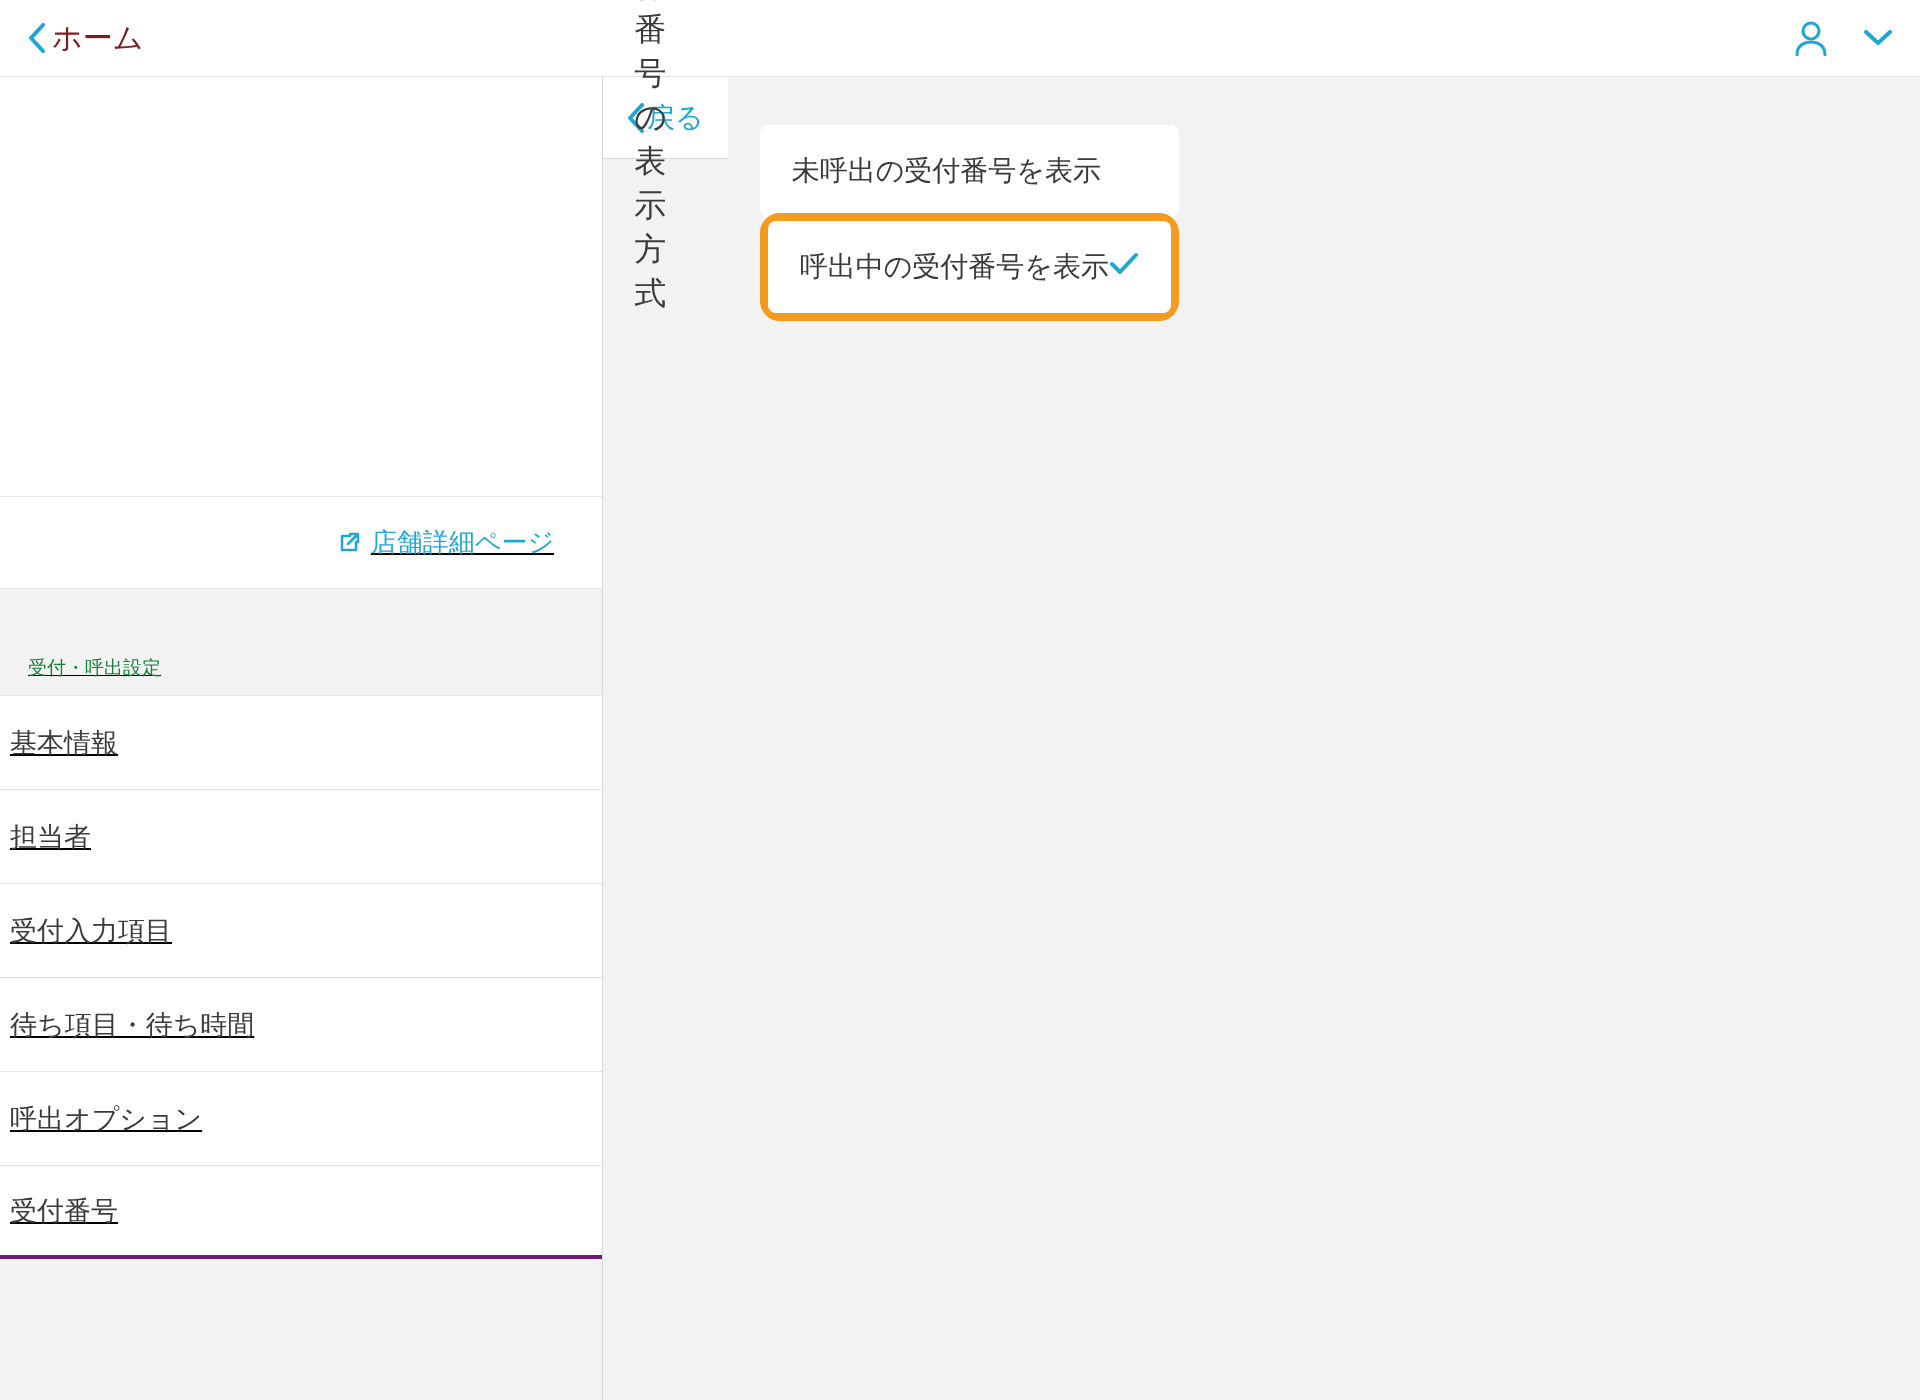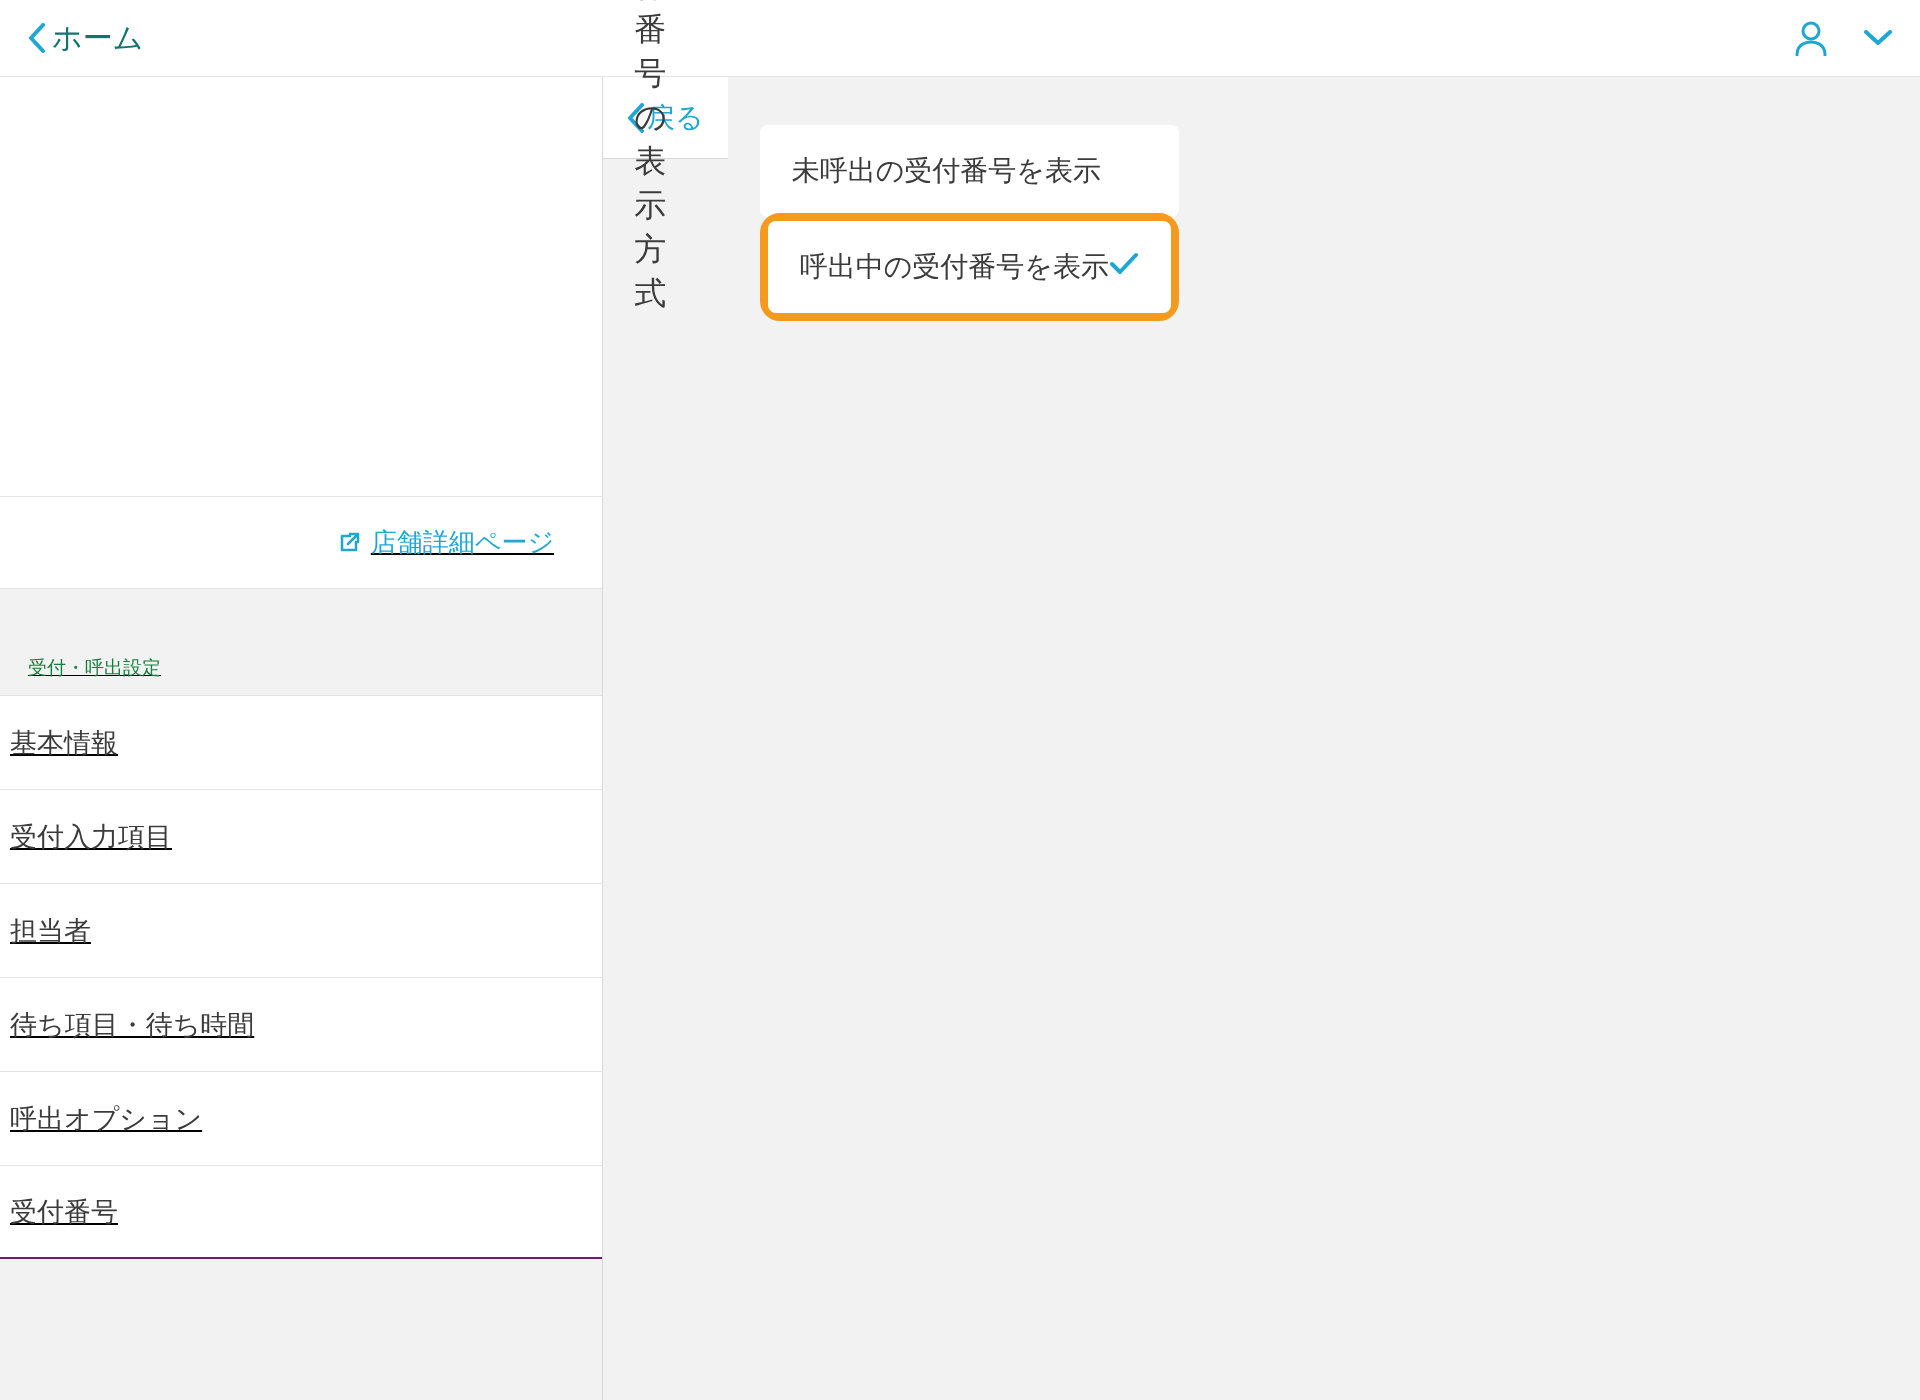--- a/index.html
+++ b/index.html
@@ -13,21 +13,21 @@
     background: #ffffff;
     display: flex;
     align-items: center;
     justify-content: space-between;
     padding: 0 28px;
     border-bottom: 1px solid #e5e5e5;
   }
   .top-home-link {
     display: flex;
     align-items: center;
-    color: #0f766e;
+    color: #7f1d1d;
     font-size: 30px;
     font-weight: 400;
     cursor: pointer;
   }
   .top-home-link svg { margin-right: 6px; }
   .top-right {
     display: flex;
     align-items: center;
     gap: 36px;
   }
@@ -94,21 +94,21 @@
     height: 94px;
     background: #ffffff;
     border-top: 1px solid #e3e3e3;
     display: flex;
     align-items: center;
     padding-left: 10px;
     font-size: 27px;
     color: #3b3b3b;
     cursor: pointer;
   }
-  .sidebar-item:last-child { border-bottom: 2px solid #701a75; }
+  .sidebar-item:last-child { border-bottom: 4px solid #701a75; }
 
   
   .content-header {
     height: 82px;
     background: #ffffff;
     border-bottom: 1px solid #d9d9d9;
     display: flex;
     align-items: center;
     position: relative;
     padding: 0 24px;
@@ -186,24 +186,24 @@
           <path d="M5 5 h8 M5 5 v14 h14 v-8 M13 3 h8 v8 M21 3 L11 13" fill="none" stroke="#1fa7d4" stroke-width="2.5" stroke-linecap="round" stroke-linejoin="round"></path>
         </svg>
       <span>店舗詳細ページ</span>
     </div>
     <div class="sidebar-gap"></div>
     <div class="sidebar-section-label">受付・呼出設定</div>
     <div class="sidebar-item">
         <span>基本情報</span>
       </div>
     <div class="sidebar-item">
+        <span>担当者</span>
+      </div>
+    <div class="sidebar-item">
         <span>受付入力項目</span>
-      </div>
-    <div class="sidebar-item">
-        <span>担当者</span>
       </div>
     <div class="sidebar-item">
         <span>待ち項目・待ち時間</span>
       </div>
     <div class="sidebar-item">
         <span>呼出オプション</span>
       </div>
     <div class="sidebar-item">
         <span>受付番号</span>
       </div>

